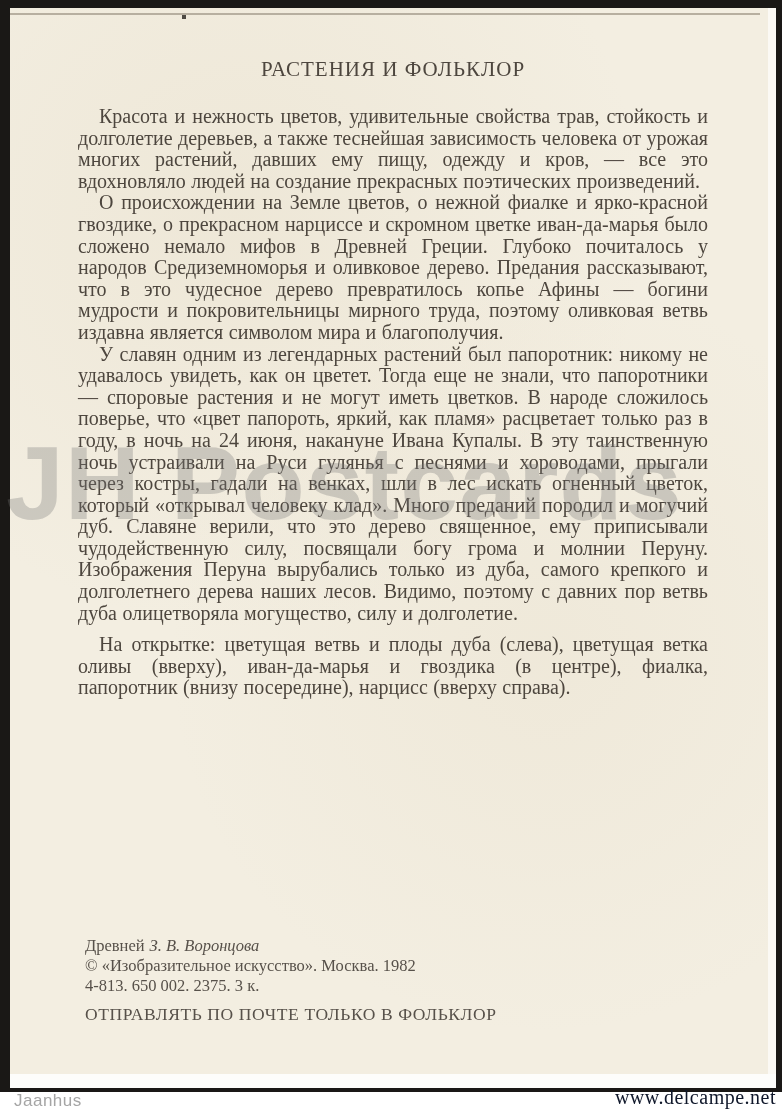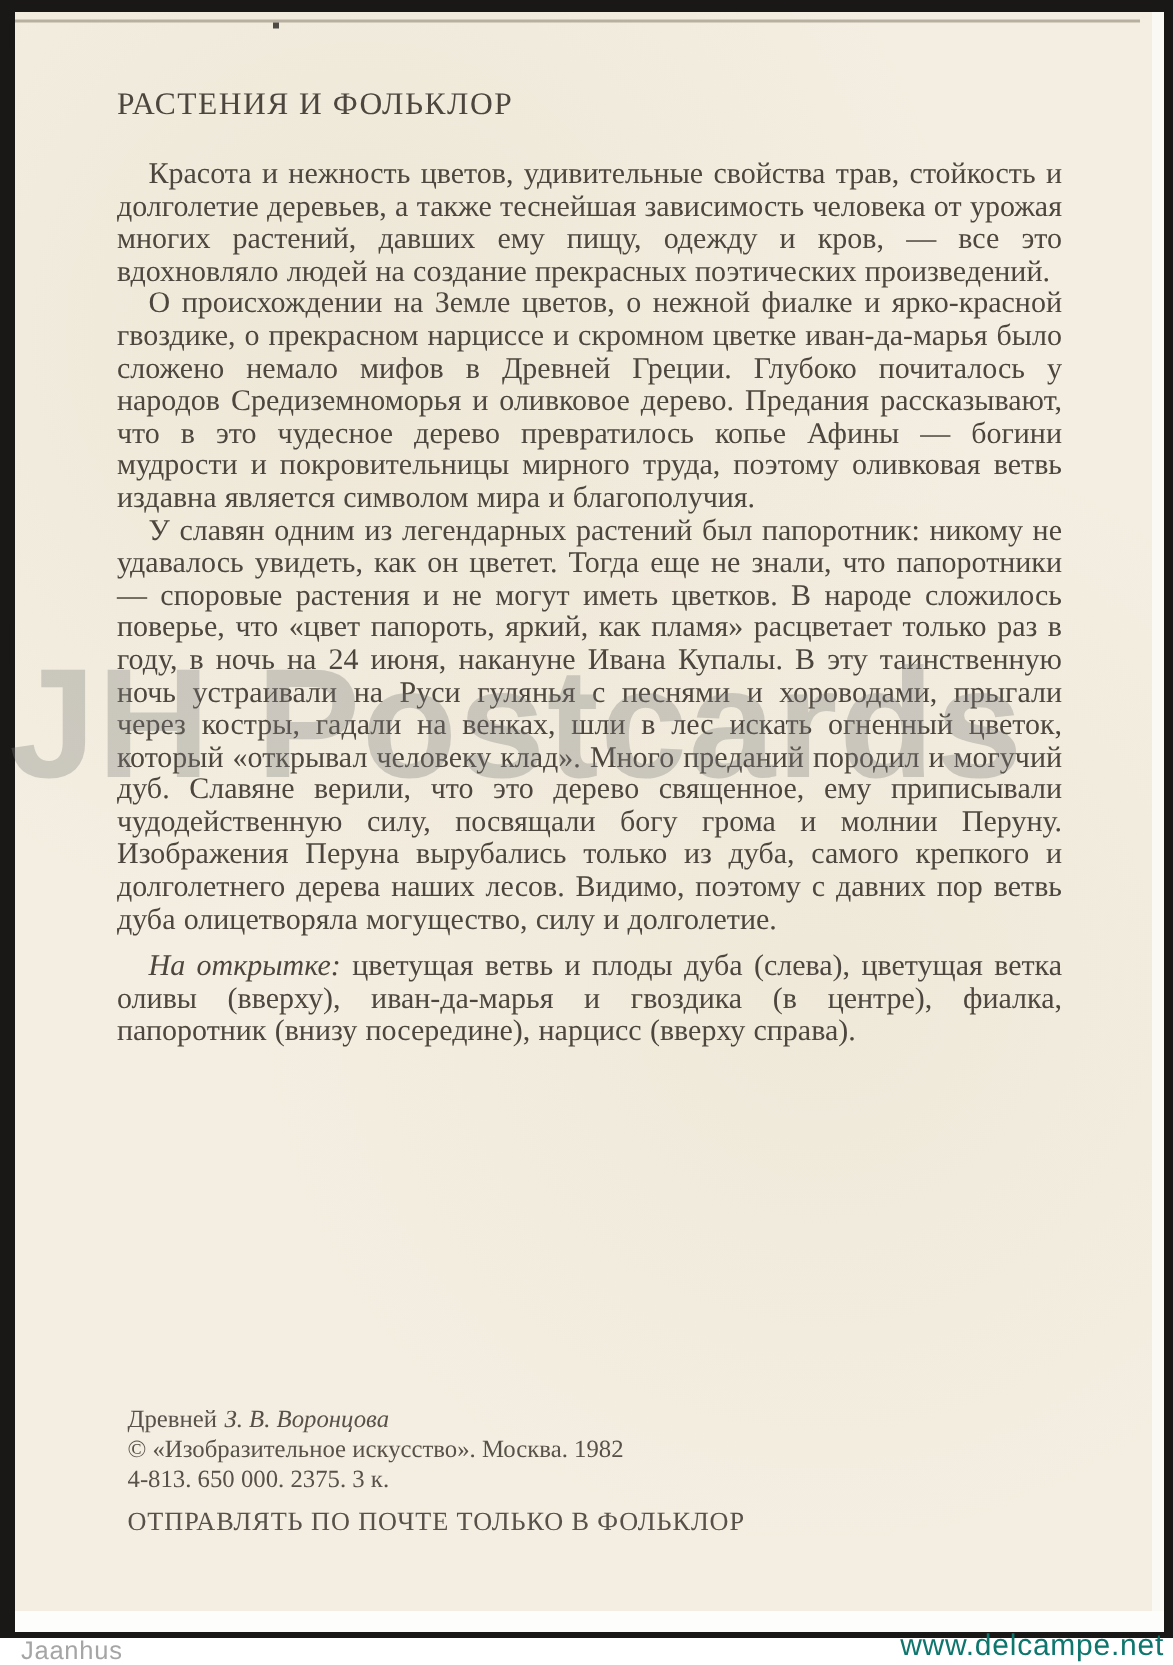--- a/index.html
+++ b/index.html
@@ -53,20 +53,21 @@
     position: absolute;
     left: 0; right: 0; bottom: 0;
     height: 14px;
     background: #fdfdfb;
   }
   
   .title {
     position: absolute;
     left: 78px; top: 57px;
     width: 630px;
+    text-align: center;
     font-size: 21px;
     letter-spacing: 1px;
     color: #4d463e;
   }
   .body-text {
     position: absolute;
     left: 78px; top: 106px;
     width: 630px;
     font-size: 20px;
     line-height: 21.6px;
@@ -75,21 +76,20 @@
     word-spacing: 0.5px;
   }
   .body-text p {
     margin: 0;
     text-indent: 21px;
   }
   .caption {
     margin-top: 10px !important;
   }
   .caption .caption-label {
-    font-style: italic;
   }
   .credits {
     position: absolute;
     left: 85px; top: 936px;
     font-size: 16.5px;
     line-height: 20px;
     color: #57514a;
   }
   .credits .artist-name {
     font-style: italic;
@@ -120,24 +120,24 @@
     position: absolute;
     left: 14px; top: 1091px;
     font-family: "Liberation Sans", sans-serif;
     font-size: 17px;
     letter-spacing: 0.5px;
     color: #a5a5a5;
   }
   .wm-delcampe {
     position: absolute;
     right: 6px; top: 1086px;
-    font-family: Liberation Sans, sans-serif;
+    font-family: Liberation Serif, serif;
     font-size: 20px;
     letter-spacing: 0.5px;
-    color: #0f766e;
+    color: #0f172a;
     text-align: right;
   }
 </style>
 </head>
 <body>
 
 <div class="stage">
 
   <div class="frame">
     <div class="edge-line-top"></div>
@@ -151,21 +151,21 @@
   <div class="body-text">
     <p>Красота и нежность цветов, удивительные свойства трав, стойкость и долголетие деревьев, а также теснейшая зависимость человека от урожая многих растений, давших ему пищу, одежду и кров, — все это вдохновляло людей на создание прекрасных поэтических произведений.</p>
     <p>О происхождении на Земле цветов, о нежной фиалке и ярко-красной гвоздике, о прекрасном нарциссе и скромном цветке иван-да-марья было сложено немало мифов в Древней Греции. Глубоко почиталось у народов Средиземноморья и оливковое дерево. Предания рассказывают, что в это чудесное дерево превратилось копье Афины — богини мудрости и покровительницы мирного труда, поэтому оливковая ветвь издавна является символом мира и благополучия.</p>
     <p>У славян одним из легендарных растений был папоротник: никому не удавалось увидеть, как он цветет. Тогда еще не знали, что папоротники — споровые растения и не могут иметь цветков. В народе сложилось поверье, что «цвет папороть, яркий, как пламя» расцветает только раз в году, в ночь на 24 июня, накануне Ивана Купалы. В эту таинственную ночь устраивали на Руси гулянья с песнями и хороводами, прыгали через костры, гадали на венках, шли в лес искать огненный цветок, который «открывал человеку клад». Много преданий породил и могучий дуб. Славяне верили, что это дерево священное, ему приписывали чудодейственную силу, посвящали богу грома и молнии Перуну. Изображения Перуна вырубались только из дуба, самого крепкого и долголетнего дерева наших лесов. Видимо, поэтому с давних пор ветвь дуба олицетворяла могущество, силу и долголетие.</p>
     <p class="caption"><span class="caption-label">На открытке:</span><span> цветущая ветвь и плоды дуба (слева), цветущая ветка оливы (вверху), иван-да-марья и гвоздика (в центре), фиалка, папоротник (внизу посередине), нарцисс (вверху справа).</span></p>
   </div>
 
   <div class="credits">
     <div><span>Древней</span><span class="artist-name">З. В. Воронцова</span></div>
     <div>© «Изобразительное искусство». Москва. 1982</div>
-    <div>4-813. 650 000. 2375. 3 к.</div>
+    <div>4-813. 650 002. 2375. 3 к.</div>
   </div>
 
   <div class="mailing-notice">ОТПРАВЛЯТЬ ПО ПОЧТЕ ТОЛЬКО В ФОЛЬКЛОР</div>
 
   <div class="wm-center">JH Postcards</div>
   <div class="wm-jaanhus">Jaanhus</div>
   <div class="wm-delcampe">www.delcampe.net</div>
 
 </div>
 

